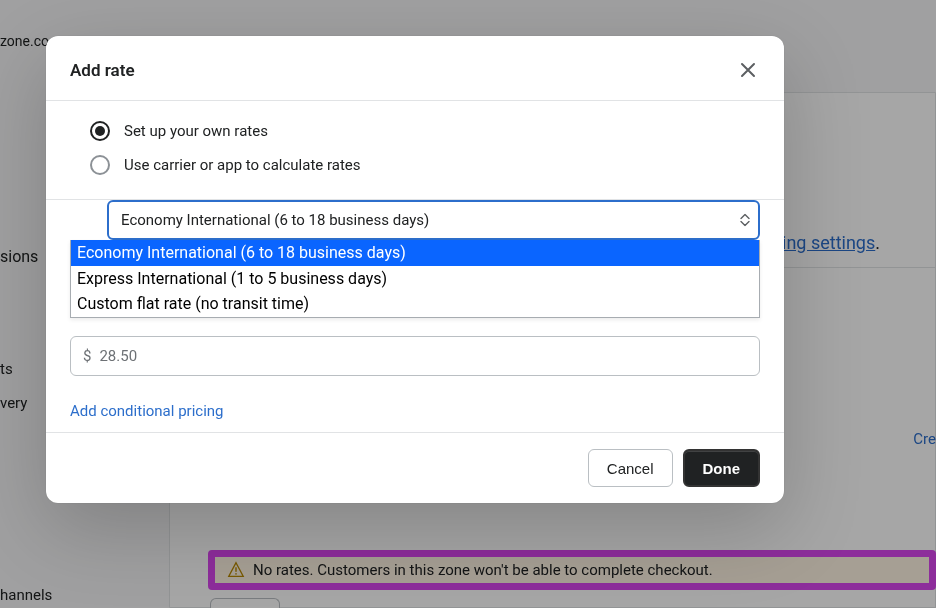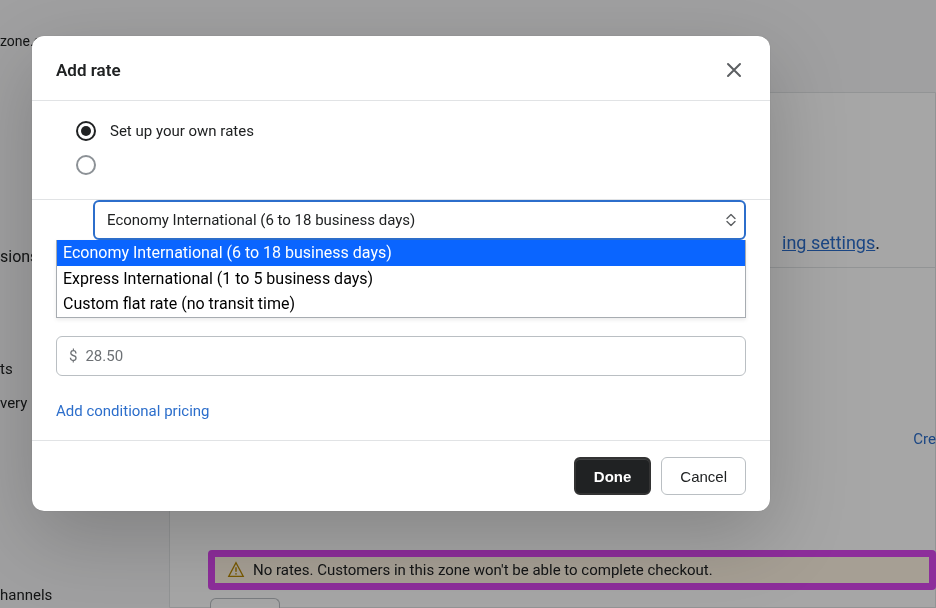--- a/index.html
+++ b/index.html
@@ -17,21 +17,21 @@
 .bg-settings { top: 232px; right: 56px; font-size: 18px; }
 .bg-cre { top: 430px; right: 0; font-size: 15px; color:#2c6ecb; }
 
 .bg-panel { position: absolute; top: 92px; left: 169px; right: 0; bottom: 0; background: #fff; border: 1px solid #e1e3e5; border-radius: 8px 0 0 0; }
 .bg-line { position: absolute; top: 267px; left: 169px; right: 0; height: 1px; background: #e1e3e5; }
 
 .bg-warning { position:absolute; top:550px; left:208px; right:0; height:40px; background:#fff4e4; border:7px solid #d946ef; border-radius:4px; display:flex; align-items:center; padding:0 12px; gap:8px; color:#202223; font-size:15px; }
 .bg-warn-icon { width:18px;height:18px; }
 .bg-addblock { position:absolute; top:598px; left:210px; width:70px; height:10px; border:1px solid #babfc3; border-top-left-radius:6px; border-top-right-radius:6px; border-bottom:none; background:#fff; }
 
-.modal { position: absolute; top: 36px; left: 32px; width: 738px; background: #fff; border-radius: 12px; box-shadow: 0 26px 80px rgba(0,0,0,0.2), 0 0 1px rgba(0,0,0,0.2); overflow: visible; }
+.modal { position: absolute; top: 36px; left: 46px; width: 738px; background: #fff; border-radius: 12px; box-shadow: 0 26px 80px rgba(0,0,0,0.2), 0 0 1px rgba(0,0,0,0.2); overflow: visible; }
 
 .modal-header { display:flex; align-items:center; justify-content:space-between; padding: 22px 24px 18px 24px; border-bottom:1px solid #e1e3e5; }
 .modal-title { font-size: 17px; font-weight: 600; color:#202223; }
 .close-btn { width:24px; height:24px; display:flex; align-items:center; justify-content:center; cursor:pointer; color:#5c5f62; background:none; border:none; }
 .close-btn svg { width:20px; height:20px; }
 
 .modal-body { padding: 20px 24px 0 24px; }
 
 .radio-group { display:flex; flex-direction:column; gap:14px; padding-bottom:24px; }
 .radio-row { display:flex; align-items:center; gap:14px; cursor:pointer;padding-left:20px; }
@@ -48,21 +48,21 @@
 .select-box { width:100%; height:40px; border:2px solid #2c6ecb; border-radius:6px; padding:0 36px 0 12px; font-size:15px; color:#202223; background:#fff; display:flex; align-items:center; cursor:pointer; }
 .select-caret { position:absolute; right:10px; top:50%; transform:translateY(-50%); color:#5c5f62; display:flex; flex-direction:column; gap:1px; align-items:center; }
 .select-caret svg { width:10px; height:6px; }
 
 .dropdown { position:absolute; top:40px; left:0; width:100%; background:#fff; border:1px solid #a7acb1; border-top:none; z-index:10; box-shadow:0 2px 4px rgba(0,0,0,0.08); }
 .dropdown-item { padding:2px 6px; font-size:16px; color:#000; cursor:pointer; line-height:1.35; }
 .dropdown-item.selected { background:#0a65ff; color:#fff; }
 
 .price-box { width:100%; height:40px; border:1px solid #babfc3; border-radius:6px; padding:0 12px; font-size:15px; color:#6d7175; display:flex; align-items:center; gap:8px; margin-top:96px; }
 
-.cond-link { color:#2c6ecb; font-size:15px; cursor:pointer; display:inline-block; margin-top:26px; margin-bottom:20px; }
+.cond-link { color:#2c6ecb; font-size:15px; cursor:pointer; display:inline-block; margin-top:26px; margin-bottom:12px; }
 
 .modal-footer { border-top:1px solid #e1e3e5; padding:16px 24px; display:flex; justify-content:flex-end; gap:10px; }
 .btn { height:38px; padding:0 18px; border-radius:6px; font-size:15px; cursor:pointer; display:flex; align-items:center; }
 .btn-secondary { background:#fff; border:1px solid #babfc3; color:#202223; }
 .btn-primary { background:#202223; border:2px solid #333; color:#fff; font-weight:600; box-shadow: inset 0 1px 0 rgba(255,255,255,0.15); }
 </style>
 </head>
 <body>
 
 <div class="bg-panel"></div>
@@ -102,20 +102,21 @@
   <div class="modal-body">
     <div class="radio-group">
       <label class="radio-row">
         <span class="radio-outer checked">
             <span class="radio-inner"></span>
           </span>
         <span class="radio-label">Set up your own rates</span>
       </label>
       <label class="radio-row">
         <span class="radio-outer"></span>
+        <span class="radio-label">Use carrier or app to calculate rates</span>
       </label>
     </div>
 
     <div class="divider"></div>
 
 
     <div class="select-wrap">
       <div class="select-box">
         <span>Economy International (6 to 18 business days)</span>
         <span class="select-caret">
@@ -136,16 +137,16 @@
 
     <div class="price-box">
       <span>$</span>
       <span>28.50</span>
     </div>
 
     <a class="cond-link">Add conditional pricing</a>
   </div>
 
   <div class="modal-footer">
+    <button class="btn btn-secondary">Cancel</button>
     <button class="btn btn-primary">Done</button>
-    <button class="btn btn-secondary">Cancel</button>
   </div>
 </div>
 
 </body></html>

